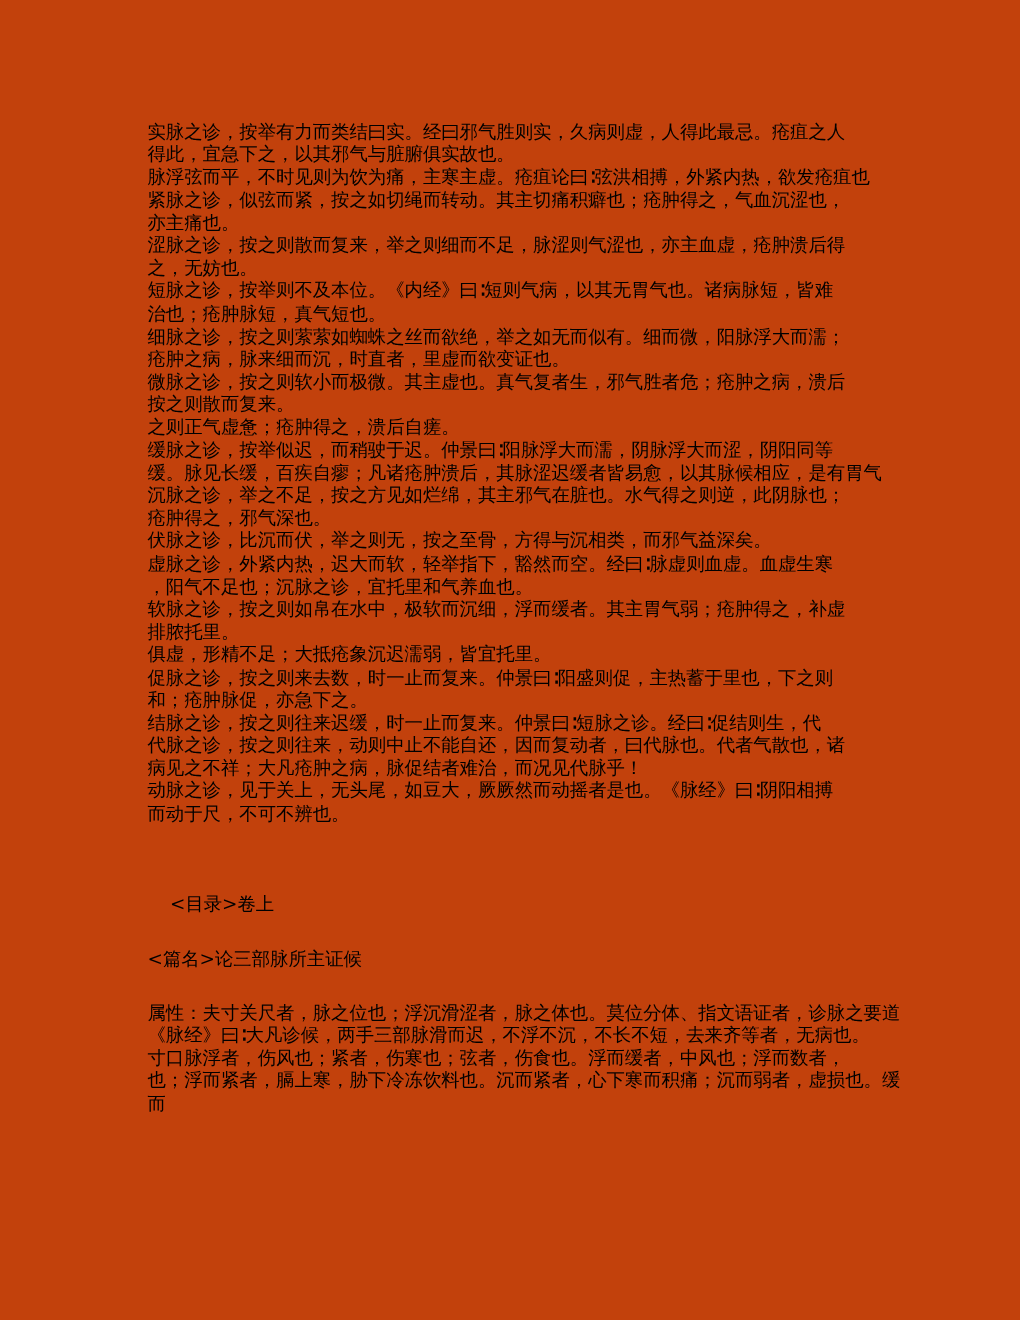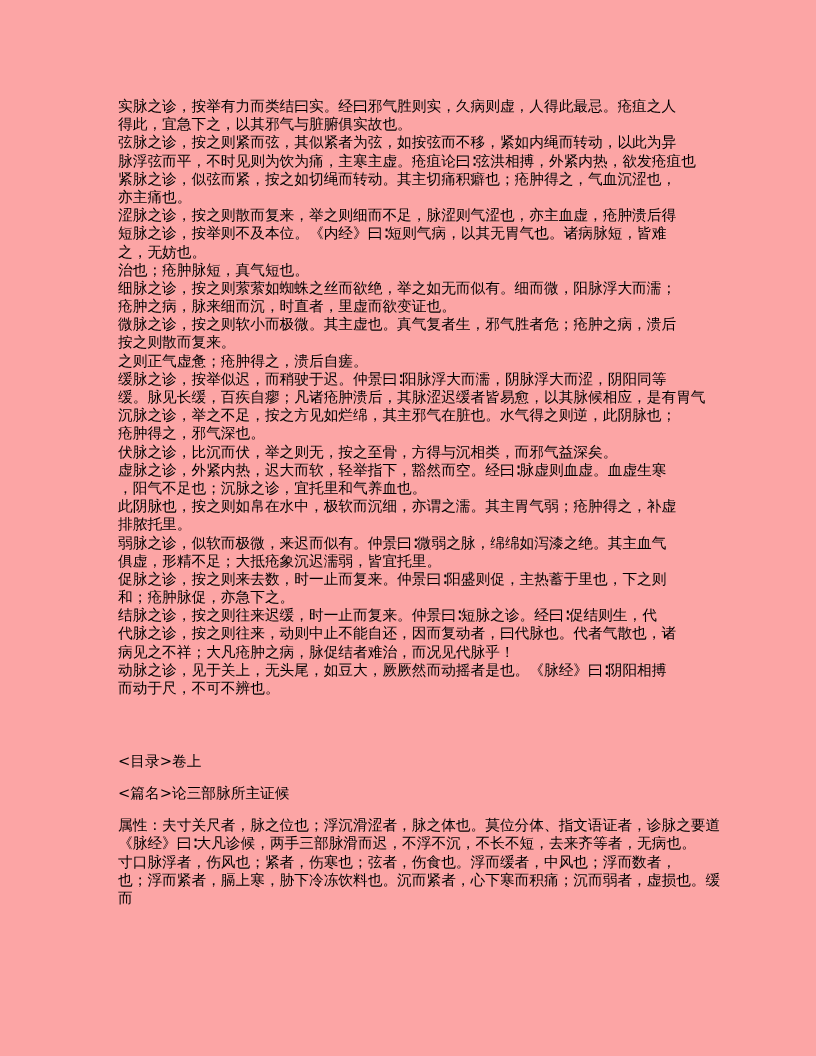--- a/index.html
+++ b/index.html
@@ -6,65 +6,63 @@
   body {
     width: 816px; height: 1056px;
     background: #ffffff;
     overflow: hidden;
     font-family: "DejaVu Serif", "Liberation Serif", serif;
   }
   .page {
     position: relative;
     box-sizing: border-box;
     width: 816px; height: 1056px;
-    background: #fca5a5;
+    background: #c2410c;
     padding: 97px 90px 0 118px;
     color: #000000;
   }
   .line {
     font-size: 14.7px;
     line-height: 18.2px;
     height: 18.2px;
     white-space: pre;
     letter-spacing: 0;
   }
-  .gap-3 { margin-top: 54.6px; } 
-  .gap-1 { margin-top: 14px; } 
+  .gap-3 { margin-top: 54.6px; margin-left: 18px; } 
+  .gap-1 { margin-top: 25px; } 
 </style>
 </head>
 <body>
 
 <div class="page">
 
   <div class="section">
       <div class="line">实脉之诊，按举有力而类结曰实。经曰邪气胜则实，久病则虚，人得此最忌。疮疽之人</div>
       <div class="line">得此，宜急下之，以其邪气与脏腑俱实故也。</div>
-      <div class="line">弦脉之诊，按之则紧而弦，其似紧者为弦，如按弦而不移，紧如内绳而转动，以此为异</div>
       <div class="line">脉浮弦而平，不时见则为饮为痛，主寒主虚。疮疽论曰∶弦洪相搏，外紧内热，欲发疮疽也</div>
       <div class="line">紧脉之诊，似弦而紧，按之如切绳而转动。其主切痛积癖也；疮肿得之，气血沉涩也，</div>
       <div class="line">亦主痛也。</div>
       <div class="line">涩脉之诊，按之则散而复来，举之则细而不足，脉涩则气涩也，亦主血虚，疮肿溃后得</div>
+      <div class="line">之，无妨也。</div>
       <div class="line">短脉之诊，按举则不及本位。《内经》曰∶短则气病，以其无胃气也。诸病脉短，皆难</div>
-      <div class="line">之，无妨也。</div>
       <div class="line">治也；疮肿脉短，真气短也。</div>
       <div class="line">细脉之诊，按之则萦萦如蜘蛛之丝而欲绝，举之如无而似有。细而微，阳脉浮大而濡；</div>
       <div class="line">疮肿之病，脉来细而沉，时直者，里虚而欲变证也。</div>
       <div class="line">微脉之诊，按之则软小而极微。其主虚也。真气复者生，邪气胜者危；疮肿之病，溃后</div>
       <div class="line">按之则散而复来。</div>
       <div class="line">之则正气虚惫；疮肿得之，溃后自瘥。</div>
       <div class="line">缓脉之诊，按举似迟，而稍驶于迟。仲景曰∶阳脉浮大而濡，阴脉浮大而涩，阴阳同等</div>
       <div class="line">缓。脉见长缓，百疾自瘳；凡诸疮肿溃后，其脉涩迟缓者皆易愈，以其脉候相应，是有胃气</div>
       <div class="line">沉脉之诊，举之不足，按之方见如烂绵，其主邪气在脏也。水气得之则逆，此阴脉也；</div>
       <div class="line">疮肿得之，邪气深也。</div>
       <div class="line">伏脉之诊，比沉而伏，举之则无，按之至骨，方得与沉相类，而邪气益深矣。</div>
       <div class="line">虚脉之诊，外紧内热，迟大而软，轻举指下，豁然而空。经曰∶脉虚则血虚。血虚生寒</div>
       <div class="line">，阳气不足也；沉脉之诊，宜托里和气养血也。</div>
-      <div class="line">此阴脉也，按之则如帛在水中，极软而沉细，亦谓之濡。其主胃气弱；疮肿得之，补虚</div>
+      <div class="line">软脉之诊，按之则如帛在水中，极软而沉细，浮而缓者。其主胃气弱；疮肿得之，补虚</div>
       <div class="line">排脓托里。</div>
-      <div class="line">弱脉之诊，似软而极微，来迟而似有。仲景曰∶微弱之脉，绵绵如泻漆之绝。其主血气</div>
       <div class="line">俱虚，形精不足；大抵疮象沉迟濡弱，皆宜托里。</div>
       <div class="line">促脉之诊，按之则来去数，时一止而复来。仲景曰∶阳盛则促，主热蓄于里也，下之则</div>
       <div class="line">和；疮肿脉促，亦急下之。</div>
       <div class="line">结脉之诊，按之则往来迟缓，时一止而复来。仲景曰∶短脉之诊。经曰∶促结则生，代</div>
       <div class="line">代脉之诊，按之则往来，动则中止不能自还，因而复动者，曰代脉也。代者气散也，诸</div>
       <div class="line">病见之不祥；大凡疮肿之病，脉促结者难治，而况见代脉乎！</div>
       <div class="line">动脉之诊，见于关上，无头尾，如豆大，厥厥然而动摇者是也。《脉经》曰∶阴阳相搏</div>
       <div class="line">而动于尺，不可不辨也。</div>
     </div>
 

